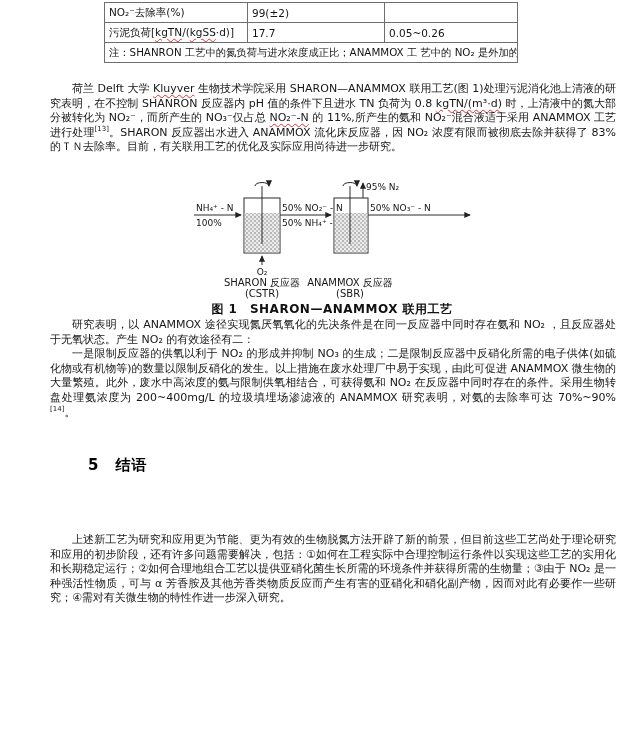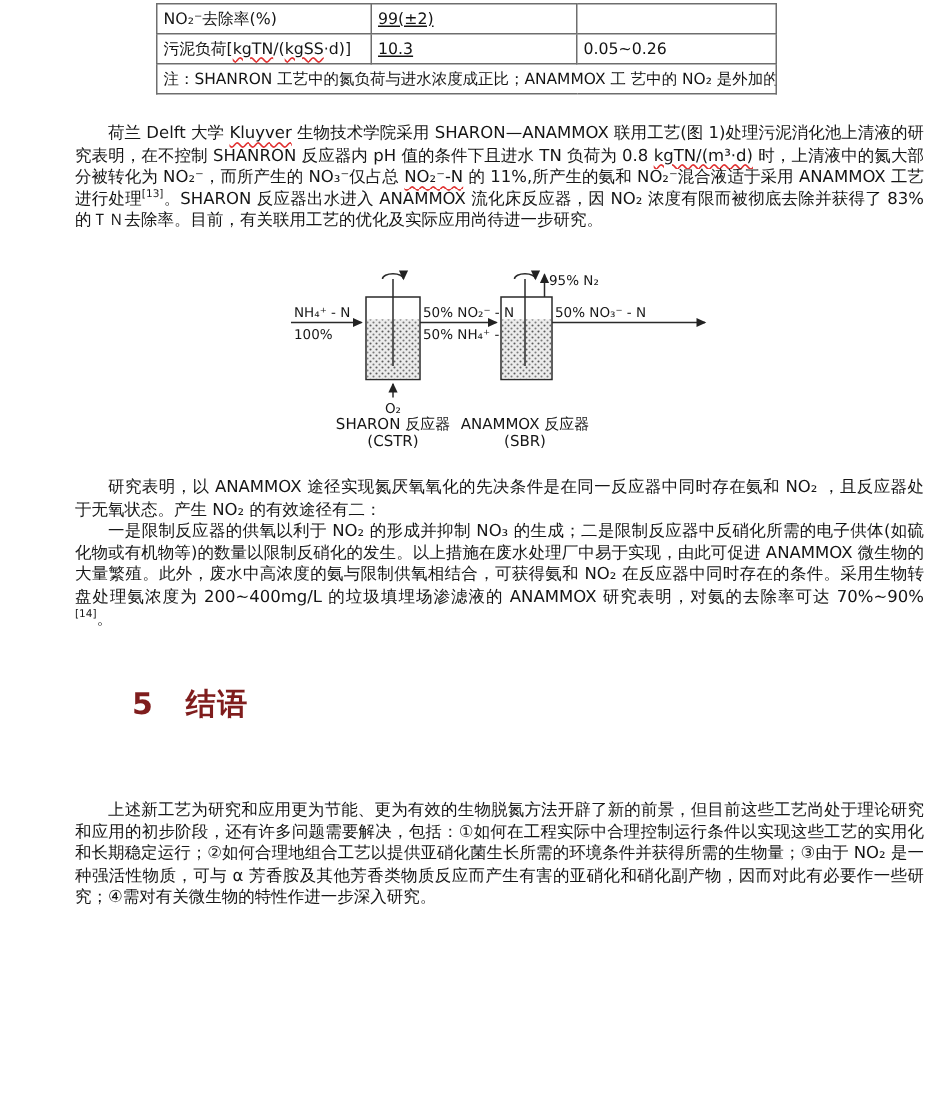--- a/index.html
+++ b/index.html
@@ -16,21 +16,21 @@
   .tbl{
     position:absolute;left:104px;top:2px;width:400px;
     border-collapse:collapse;table-layout:fixed;
     font-size:10.5px;color:#141414;
   }
   .tbl td{
     border:1px solid #6e6e6e;height:19px;
     padding:0 0 0 4px;vertical-align:middle;
     white-space:nowrap;overflow:hidden;
   }
-  .c1{width:138px;} .c2{width:132px;text-decoration:underline;} .c3{width:128px;}
+  .c1{width:138px;} .c2{width:132px;} .c3{width:128px;}
   .note-cell{font-size:10.3px;}
 
   
   .para{
     position:absolute;left:50px;width:566px;
     font-size:11px;line-height:14.6px;
     text-align:justify;color:#161616;
   }
   .para p{margin:0;text-indent:22px;}
   sup{font-size:7px;line-height:0;}
@@ -50,40 +50,40 @@
   .fig-name{font-size:10px;fill:#161616;}
   .fig-caption{
     margin-top:1px;text-align:center;
     font-size:12px;font-weight:bold;color:#111;
     letter-spacing:0.5px;
   }
 
   
   .sec-heading{
     position:absolute;left:88px;top:456px;
-    font-size:20px;font-weight:bold;color:#7f1d1d;
+    font-size:15px;font-weight:bold;color:#000000;
     letter-spacing:1px;
   }
 </style>
 </head>
 <body>
 
 <div class="page">
   <div class="page-edge"></div>
 
   <table class="tbl">
     <tbody>
         <tr>
       <td class="c1"><span>NO₂⁻去除率(%)</span></td>
       <td class="c2">99(±2)</td>
       <td class="c3"></td>
     </tr>
     <tr>
       <td class="c1"><span>污泥负荷[</span><span class="sq">kgTN</span><span>/(</span><span class="sq">kgSS</span><span>·d)]</span></td>
-      <td class="c2">10.3</td>
+      <td class="c2">17.7</td>
       <td class="c3">0.05~0.26</td>
     </tr>
     <tr>
       <td class="note-cell" colspan="3">注：SHANRON 工艺中的氮负荷与进水浓度成正比；ANAMMOX 工 艺中的 NO₂ 是外加的。</td>
     </tr>
   </tbody>
     </table>
 
   <div class="para" style="top:82px;">
     <p><span>荷兰 Delft 大学 </span><span class="sq">Kluyver</span><span> 生物技术学院采用 SHARON—ANAMMOX 联用工艺(图 1)处理污泥消化池上清液的研究表明，在不控制 SHANRON 反应器内 pH 值的条件下且进水 TN 负荷为 0.8 </span><span class="sq">kgTN/(m³·d)</span><span> 时，上清液中的氮大部分被转化为 NO₂⁻，而所产生的 NO₃⁻仅占总 </span><span class="sq">NO₂⁻-N</span><span> 的 11%,所产生的氨和 NO₂⁻混合液适于采用 ANAMMOX 工艺进行处理</span><sup>[13]</sup><span>。SHARON 反应器出水进入 ANAMMOX 流化床反应器，因 NO₂ 浓度有限而被彻底去除并获得了 83%的ＴＮ去除率。目前，有关联用工艺的优化及实际应用尚待进一步研究。</span></p>
@@ -127,20 +127,21 @@
       <text class="fig-label" x="188" y="35">50% NO₃⁻ - N</text>
 
       <line x1="80" y1="89" x2="80" y2="80" stroke="#2a2a2a" stroke-width="1" marker-end="url(#ah)"></line>
       <text class="fig-label" x="80" y="99" text-anchor="middle">O₂</text>
 
       <text class="fig-name" x="80" y="110" text-anchor="middle">SHARON 反应器</text>
       <text class="fig-name" x="80" y="121" text-anchor="middle">(CSTR)</text>
       <text class="fig-name" x="168" y="110" text-anchor="middle">ANAMMOX 反应器</text>
       <text class="fig-name" x="168" y="121" text-anchor="middle">(SBR)</text>
     </svg>
+    <div class="fig-caption">图 1　SHARON—ANAMMOX 联用工艺</div>
   </div>
 
   <div class="para" style="top:318px;">
     <p>研究表明，以 ANAMMOX 途径实现氮厌氧氧化的先决条件是在同一反应器中同时存在氨和 NO₂ ，且反应器处于无氧状态。产生 NO₂ 的有效途径有二：</p>
     <p><span>一是限制反应器的供氧以利于 NO₂ 的形成并抑制 NO₃ 的生成；二是限制反应器中反硝化所需的电子供体(如硫化物或有机物等)的数量以限制反硝化的发生。以上措施在废水处理厂中易于实现，由此可促进 ANAMMOX 微生物的大量繁殖。此外，废水中高浓度的氨与限制供氧相结合，可获得氨和 NO₂ 在反应器中同时存在的条件。采用生物转盘处理氨浓度为 200~400mg/L 的垃圾填埋场渗滤液的 ANAMMOX 研究表明，对氨的去除率可达 70%~90%</span><sup>[14]</sup><span>。</span></p>
   </div>
 
   <div class="sec-heading">5　结语</div>
 
   <div class="para" style="top:486px;margin-top:47px;">

